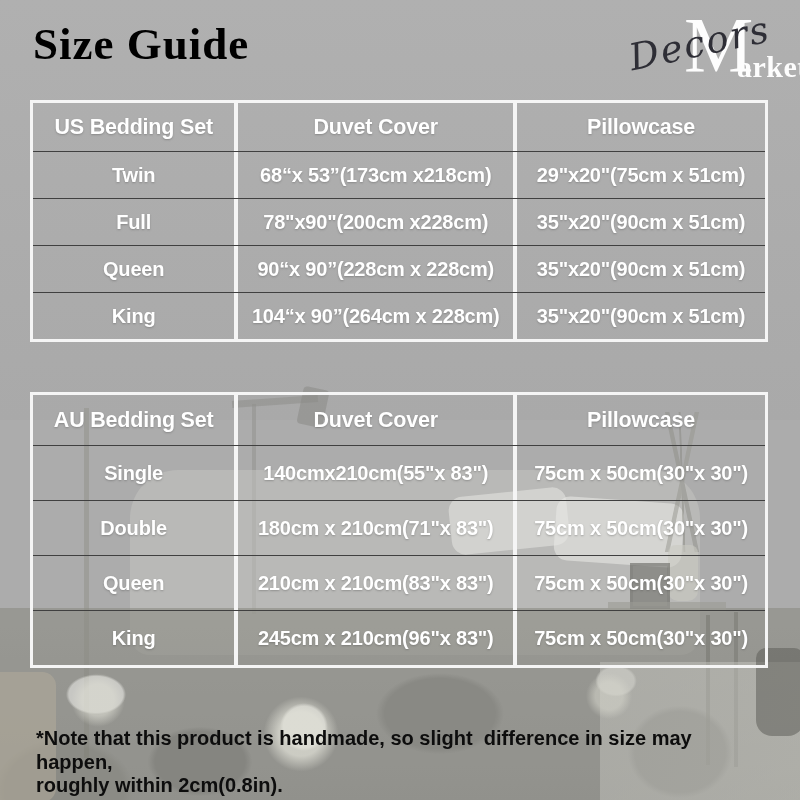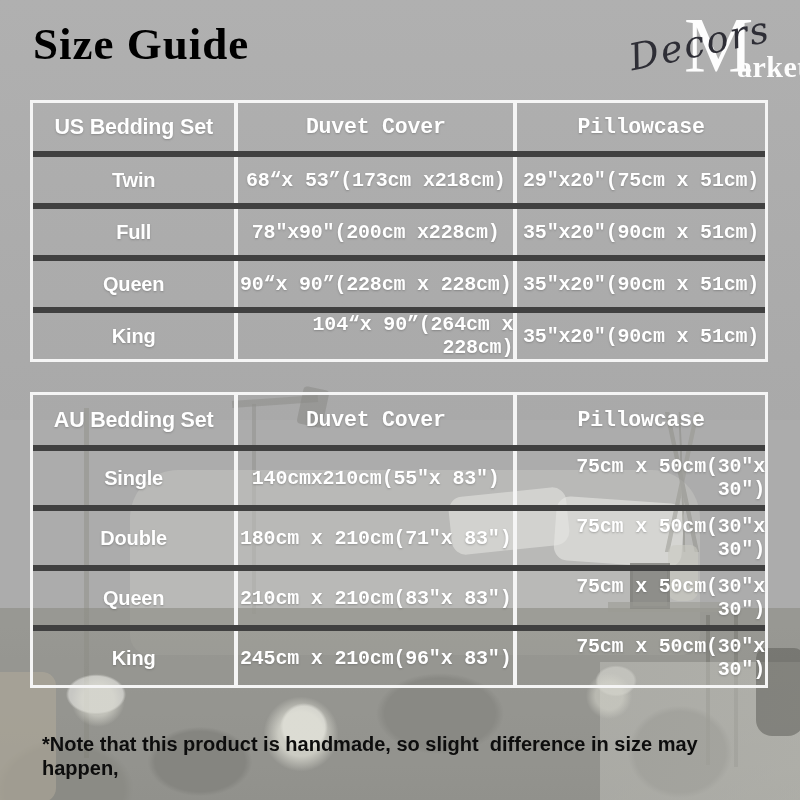--- a/index.html
+++ b/index.html
@@ -53,39 +53,39 @@
   .logo{position:absolute;left:638px;top:6px;width:155px;height:92px;}
   .logo-m{position:absolute;left:46px;top:0px;font-family:"Liberation Serif",serif;
     font-size:78px;line-height:1;color:#fdfdfd;}
   .logo-suffix{position:absolute;left:99px;top:44px;font-family:"Liberation Serif",serif;
     font-size:30px;font-weight:700;color:#fdfdfd;letter-spacing:.5px;}
   .logo-script{position:absolute;left:-10px;top:16px;font-family:"DejaVu Serif",serif;
     font-style:italic;font-size:37px;color:#2e2e36;letter-spacing:2px;
     transform:rotate(-12deg);}
 
   
-  .size-table{position:absolute;left:30px;width:738px;border:3px solid #f5f5f5;box-sizing:border-box;text-align:right;}
+  .size-table{position:absolute;left:30px;width:738px;border:3px solid #f5f5f5;box-sizing:border-box;}
   .us-table{top:100px;}
   .au-table{top:392px;}
   .trow{display:grid;grid-template-columns:27.5% 38.1% 34.4%;}
-  .trow + .trow{border-top:6px solid #404040;}
+  .trow + .trow{border-top:1px solid #404040;}
   .tcell{display:flex;align-items:center;justify-content:center;
     color:#ffffff;font-weight:700;font-size:20px;letter-spacing:-0.2px;
     text-shadow:0 1px 2px rgba(70,70,70,.35);box-sizing:border-box;}
-  .tcell + .tcell{border-left:4px solid #f5f5f5;font-family:Liberation Mono, monospace;}
+  .tcell + .tcell{border-left:4px solid #f5f5f5;}
   .head .tcell{font-size:21.5px;}
   .us-table .trow{height:46px;}
   .us-table .trow.head{height:48px;}
   .au-table .trow{height:54px;}
   .au-table .trow.head{height:50px;border-radius:13px;}
 
   
   .notes{position:absolute;left:30px;top:675px;width:745px;color:#0d0d0d;
     font-size:20px;font-weight:700;line-height:1.16;white-space:pre-wrap;}
-  .note{margin:12px;}
+  .note{margin:6px;}
   .nl{display:block;}
 </style>
 </head>
 <body>
 
 <div class="photo">
   <div class="ph wall"></div>
   <div class="ph pole-left"></div>
   <div class="ph lamp-arm"></div>
   <div class="ph lamp-head"></div>
@@ -166,15 +166,15 @@
     <div class="tcell">75cm x 50cm(30"x 30")</div>
   </div>
   <div class="trow">
     <div class="tcell">King</div>
     <div class="tcell">245cm x 210cm(96"x 83")</div>
     <div class="tcell">75cm x 50cm(30"x 30")</div>
   </div>
 </section>
 
 <div class="notes">
-  <p class="note"><span class="nl">*Note that this product is handmade, so slight  difference in size may happen,</span></p>
+  <p class="note"><span class="nl">*Note that this product is handmade, so slight  difference in size may happen,</span><span class="nl">roughly within 2cm(0.8in).</span></p>
   
 </div>
 
 </body></html>

